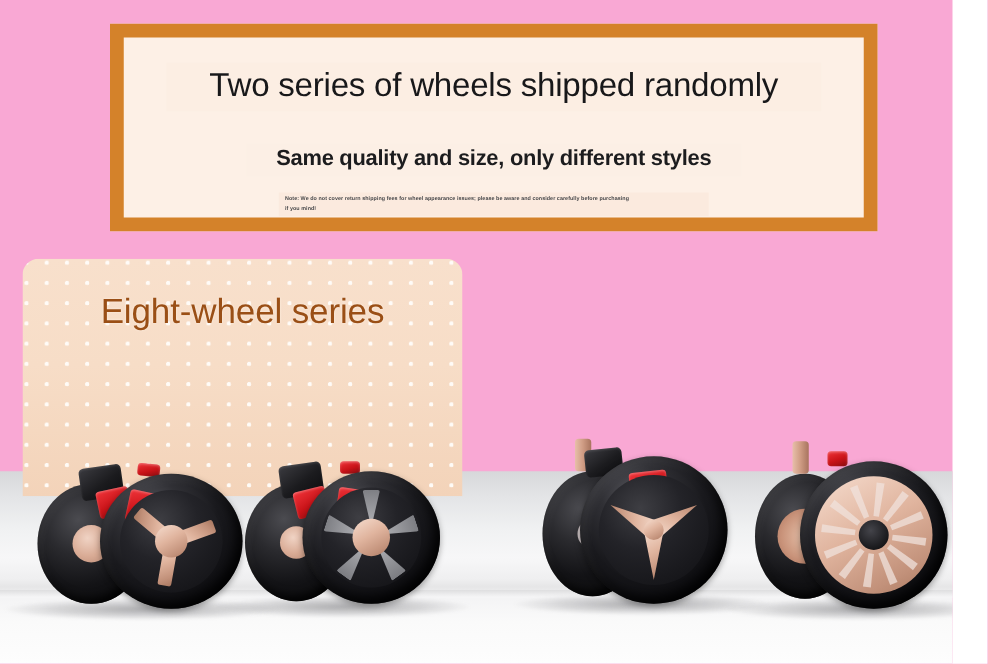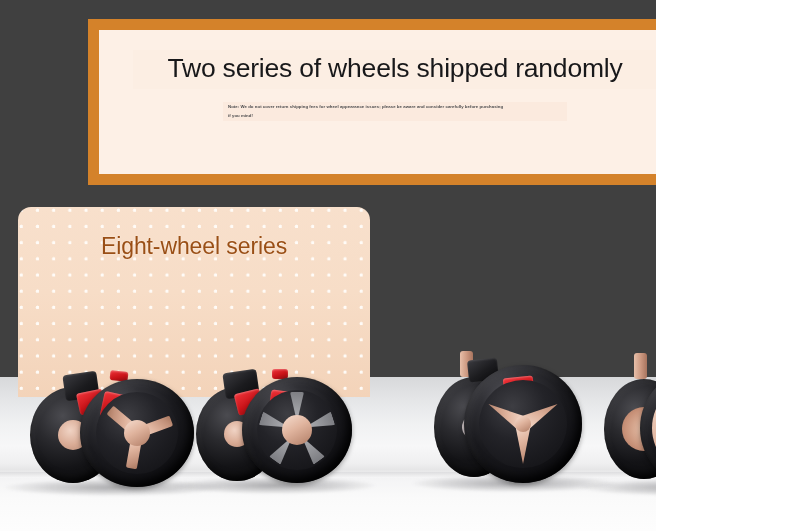--- a/index.html
+++ b/index.html
@@ -6,23 +6,23 @@
 
   html, body {
     width: 790px;
     height: 531px;
     overflow: hidden;
     font-family: "Liberation Sans", sans-serif;
   }
 
   #page {
     position: relative;
-    width: 656px;
+    width: 762px;
     height: 531px;
-    background: #404040;
+    background: #f9a8d4;
     overflow: hidden;
   }
 
   
   .banner {
     position: absolute;
     left: 88px;
     top: 19px;
     width: 614px;
     height: 166px;
@@ -124,21 +124,21 @@
       linear-gradient(180deg, #f8e0cc 0%, #f7ddc7 45%, #f3d3b9 100%);
   }
   .panel-left  { left: 18px; }
   .panel-right { left: 420px; }
 
   .panel-title {
     position: absolute;
     top: 26px;
     width: 100%;
     text-align: center;
-    font-size: 23px;
+    font-size: 28px;
     font-weight: 400;
     color: #9a4f16;
     letter-spacing: -0.1px;
     text-shadow: 0 0 2px rgba(255,245,235,.85);
   }
 
   
   .wheel-group {
     position: absolute;
     bottom: 0;
@@ -250,20 +250,23 @@
 </head>
 <body>
 
 <div id="page">
 
   <div class="banner">
     <div class="banner-inner">
       <div class="title-wrap">
         <div class="title">Two series of wheels shipped randomly</div>
       </div>
+      <div class="subtitle-wrap">
+        <div class="subtitle">Same quality and size, only different styles</div>
+      </div>
       <div class="note-wrap">
         <div class="note">Note: We do not cover return shipping fees for wheel appearance issues; please be aware and consider carefully before purchasing</div>
         <div class="note">if you mind!</div>
       </div>
     </div>
   </div>
 
   <div class="stage">
 
     <div class="floor"></div>

